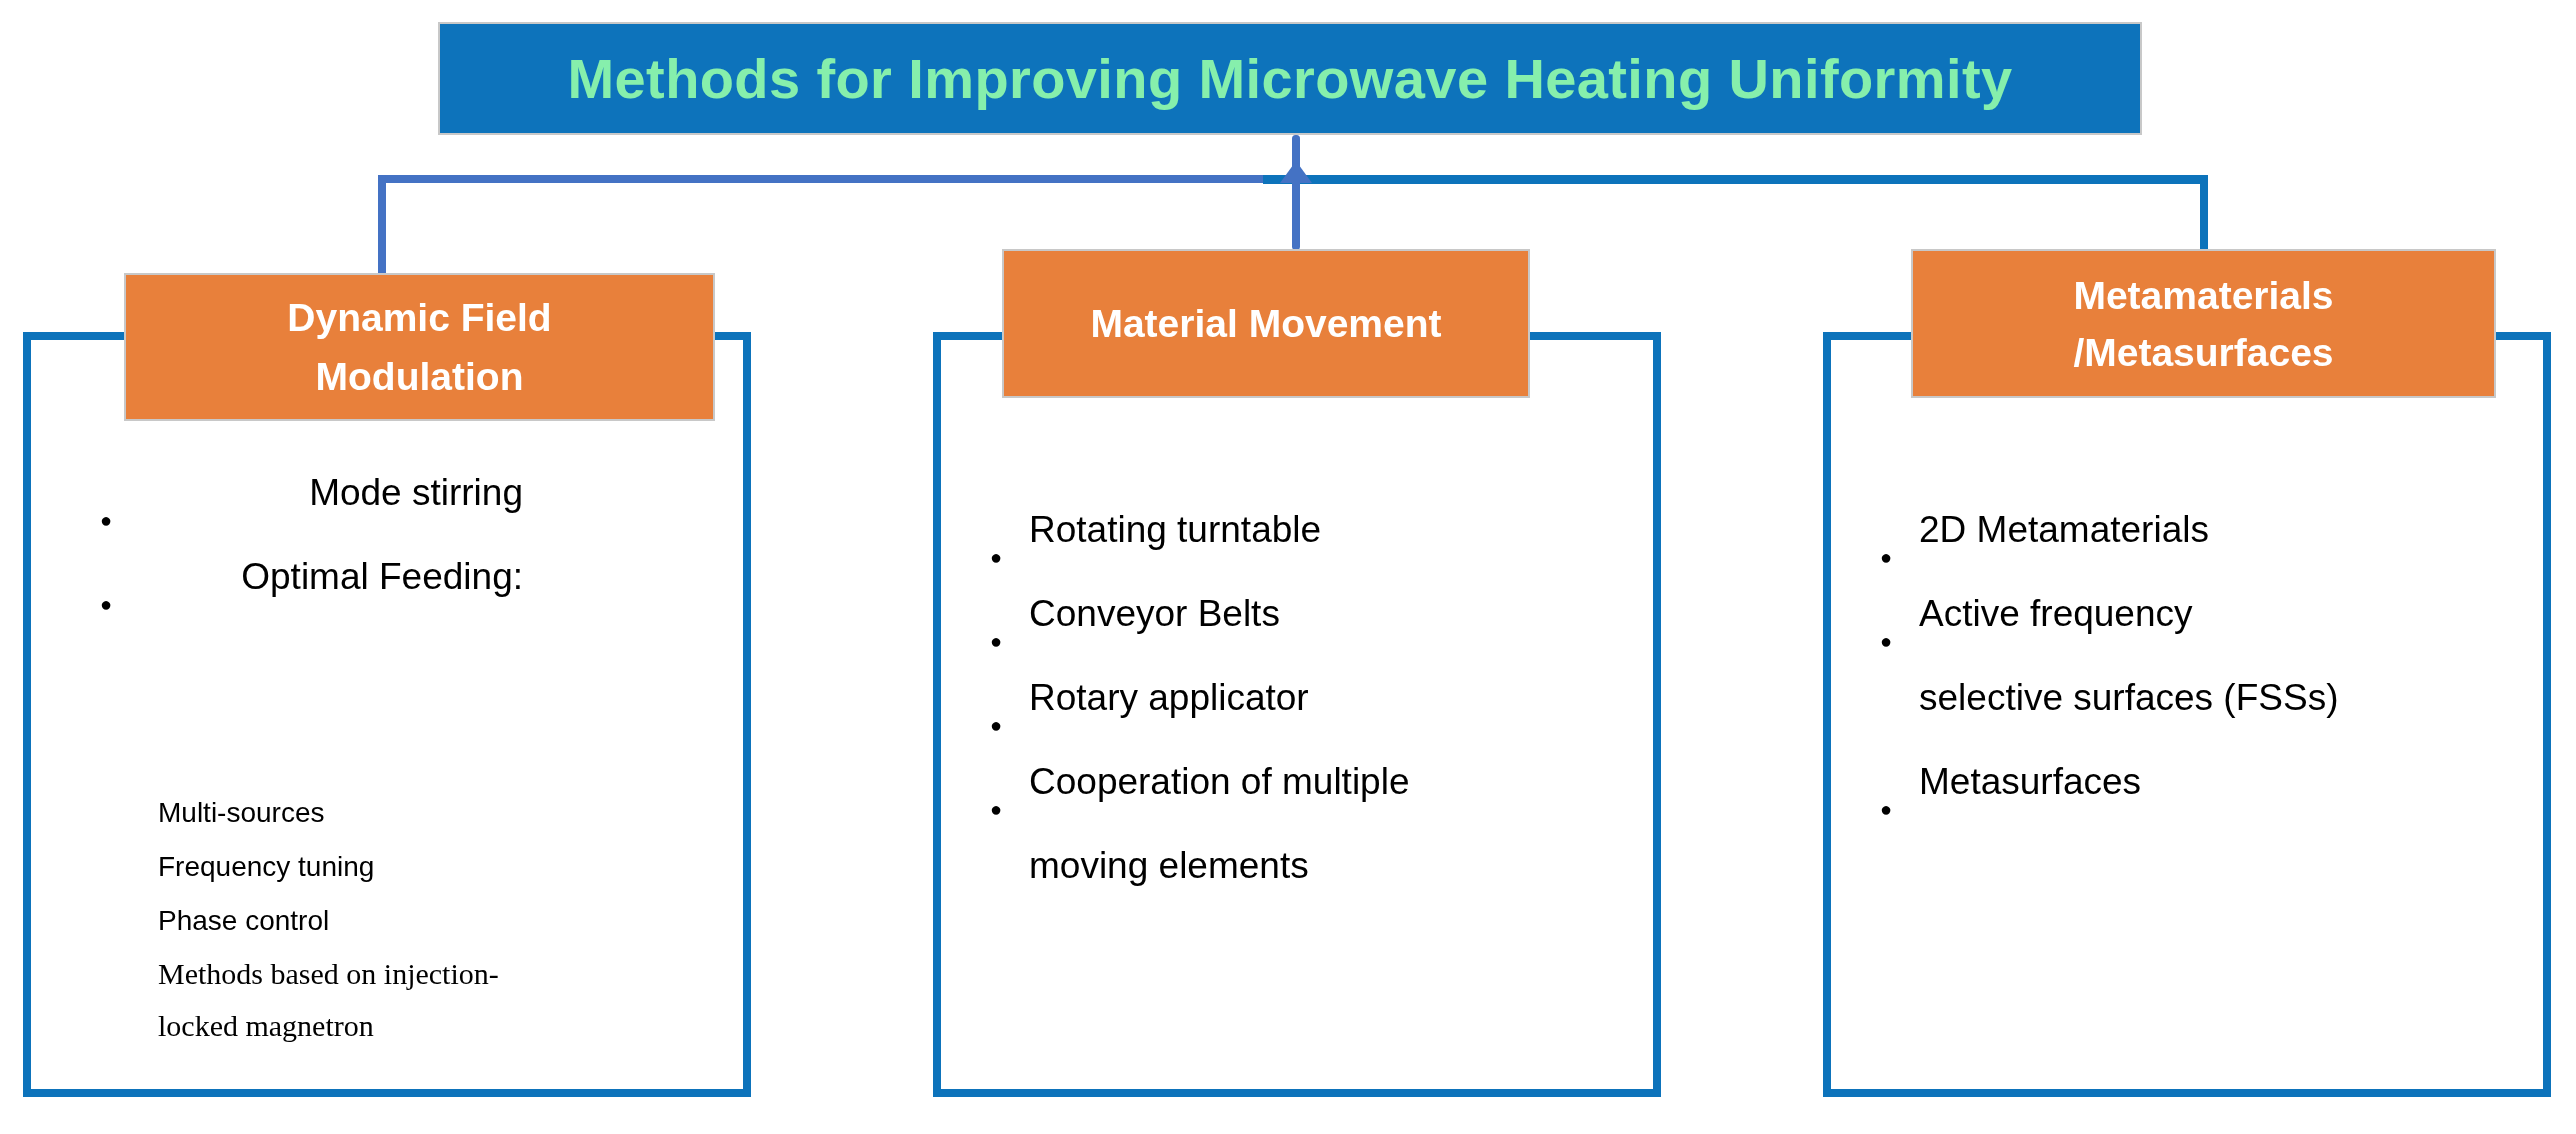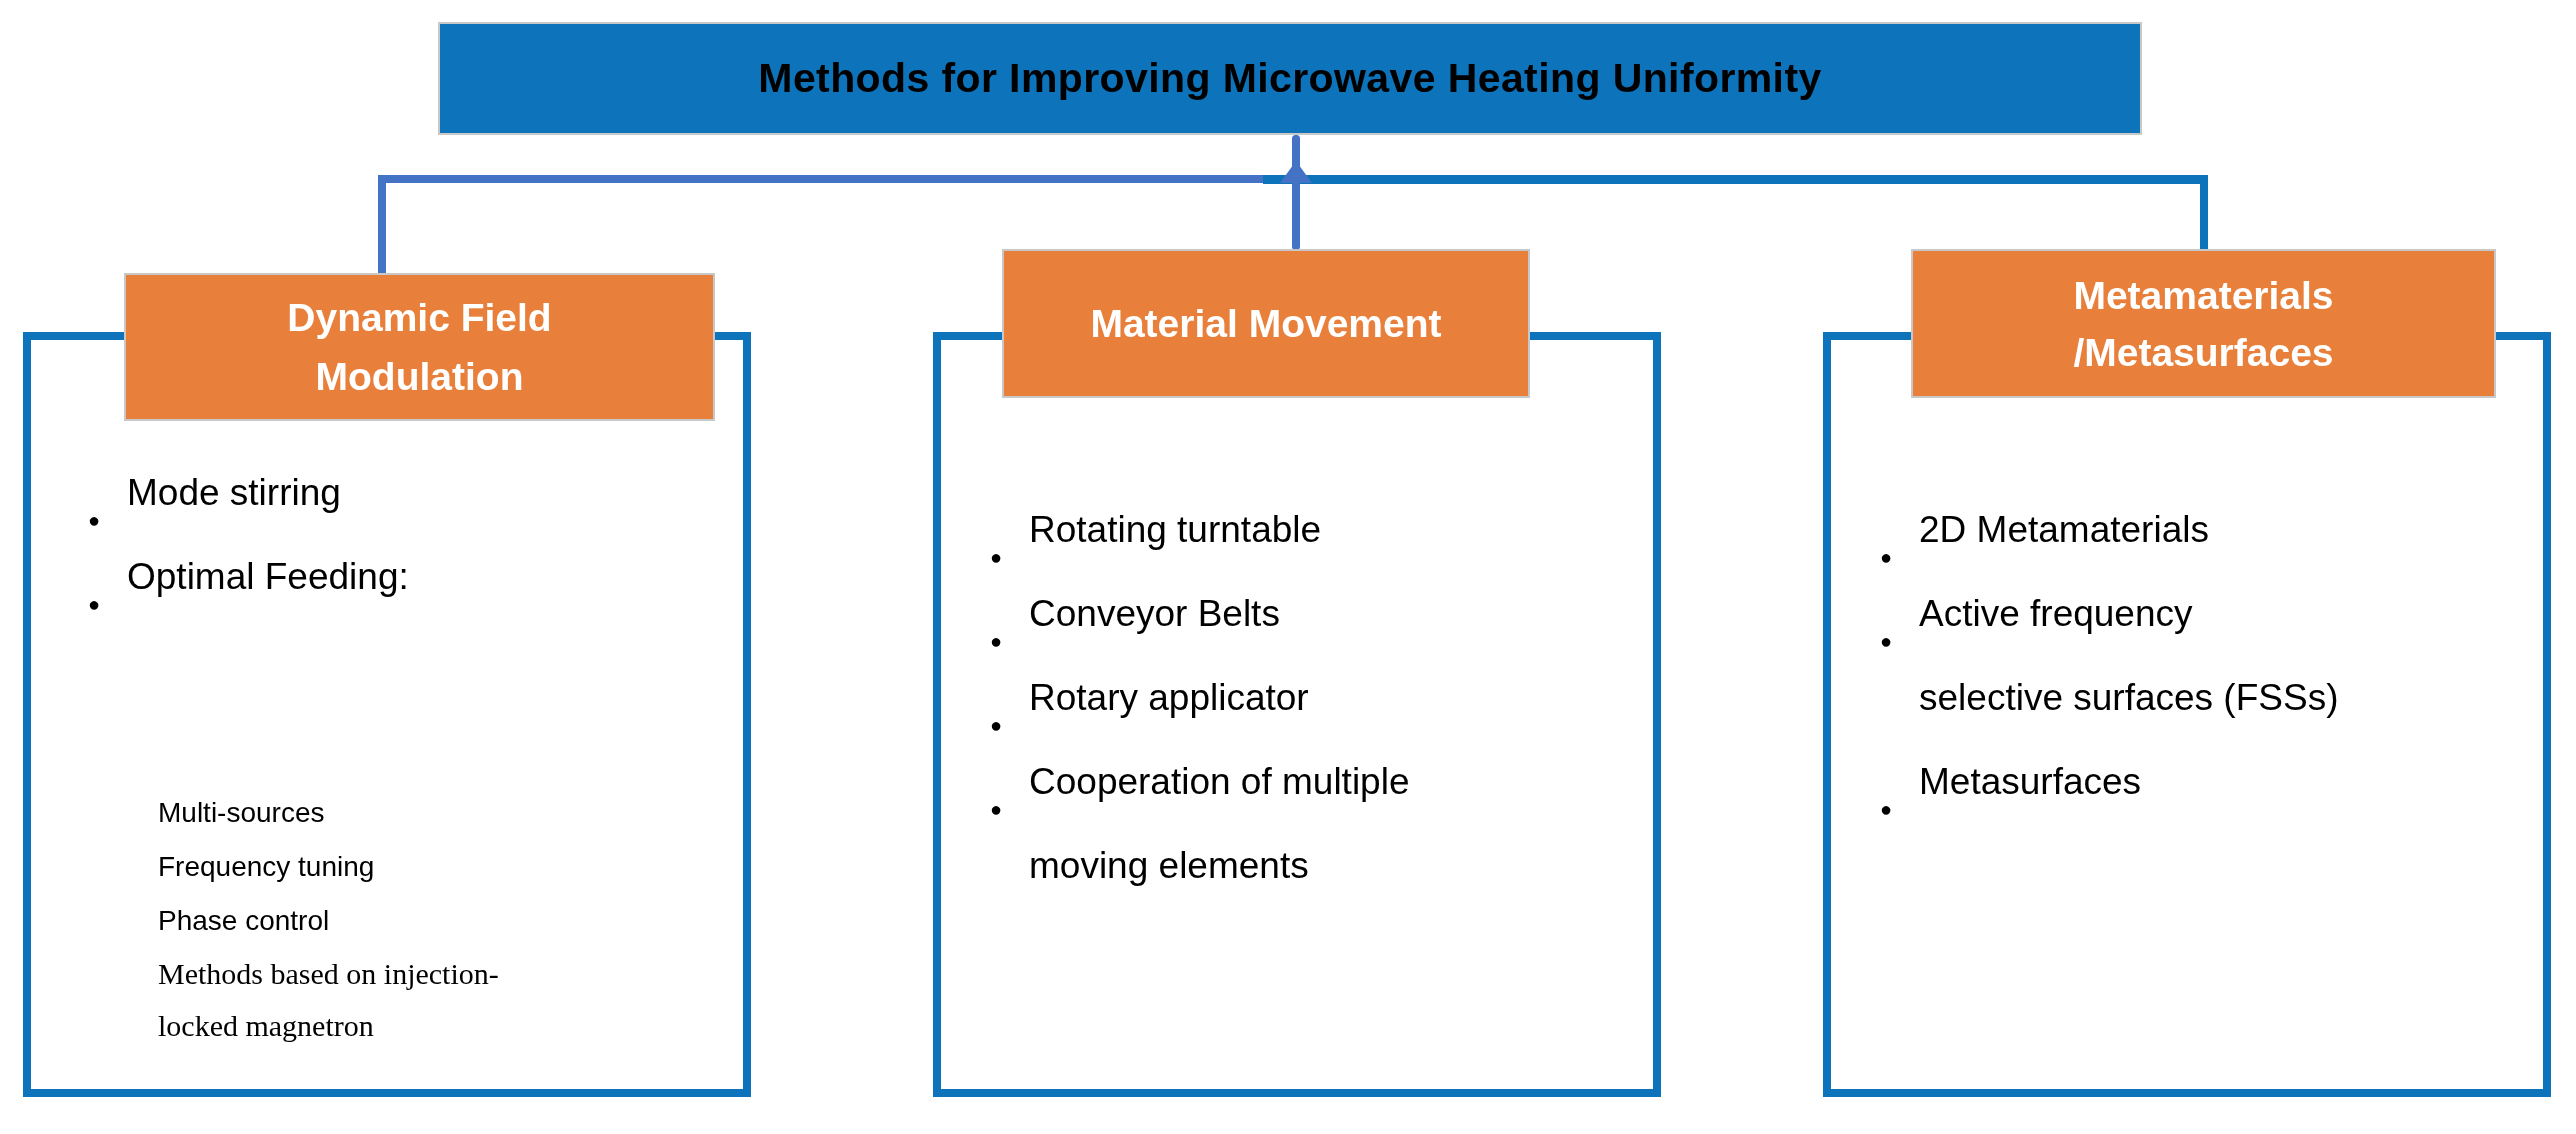--- a/index.html
+++ b/index.html
@@ -6,21 +6,21 @@
   #canvas{
     position:relative;width:2576px;height:1135px;background:#ffffff;overflow:hidden;
     font-family:"Liberation Sans","DejaVu Sans",sans-serif;
   }
   
   .title-box{
     position:absolute;left:438px;top:22px;width:1704px;height:113px;
     background:#0d73bb;border:2.6px solid #c8c8c8;box-sizing:border-box;
     display:flex;align-items:center;justify-content:center;
   }
-  .title-box span{color:#000000;font-size:41px;font-weight:700;letter-spacing:0.4px;white-space:pre-line;text-align:left;}
+  .title-box span{color:#86efac;font-size:56px;font-weight:700;letter-spacing:0.4px;white-space:pre-line;text-align:left;}
   
   .conn{position:absolute;}
   .hline-left {left:378px; top:175px; width:885px;height:8px;  background:#4472c4;}
   .hline-right{left:1263px;top:175px; width:945px;height:8.8px; background:#0d73bb;}
   .vline-left  {left:378px; top:175px; width:8px; height:102px; background:#4472c4;border-radius:3.5px;}
   .vline-center{left:1292px;top:135px; width:8px; height:115px; background:#4472c4;border-radius:3.5px;}
   .vline-right {left:2200px;top:175px; width:8px; height:78px;  background:#0d73bb;}
   .arrow-up{
     left:1280px;top:161px;width:0;height:0;
     border-left:16px solid transparent;border-right:16px solid transparent;
@@ -45,21 +45,21 @@
   .head-box span{white-space:pre-line;}
   
   ul.bullets{position:absolute;margin:0;padding:0;list-style:none;z-index:4;}
   ul.bullets li{
     position:relative;font-size:37px;line-height:84px;color:#000;
     white-space:pre-line;padding-left:39px;
   }
   ul.bullets li::before{
     content:"\25CF";position:absolute;left:0;top:27px;font-size:20px;color:#000;
   }
-  .bullets-left {left:88px; top:451px;width:423px;}
+  .bullets-left {left:100px; top:451px;width:423px;text-align:right;}
   .bullets-mid  {left:990px;top:488px;width:529px;}
   .bullets-mid li {padding-left:46px;}
   .bullets-right{left:1880px;top:488px;width:547px;}
   .bullets-right li{padding-left:46px;}
   ul.subs{position:absolute;left:157px;top:785px;margin:1px;padding:0;list-style:none;z-index:4;}
   ul.subs li{font-size:28px;line-height:54px;color:#000;white-space:pre-line;}
   ul.subs li.serif{font-family:"Liberation Serif","DejaVu Serif",serif;font-size:30px;line-height:52px;}
 </style>
 </head>
 <body>

